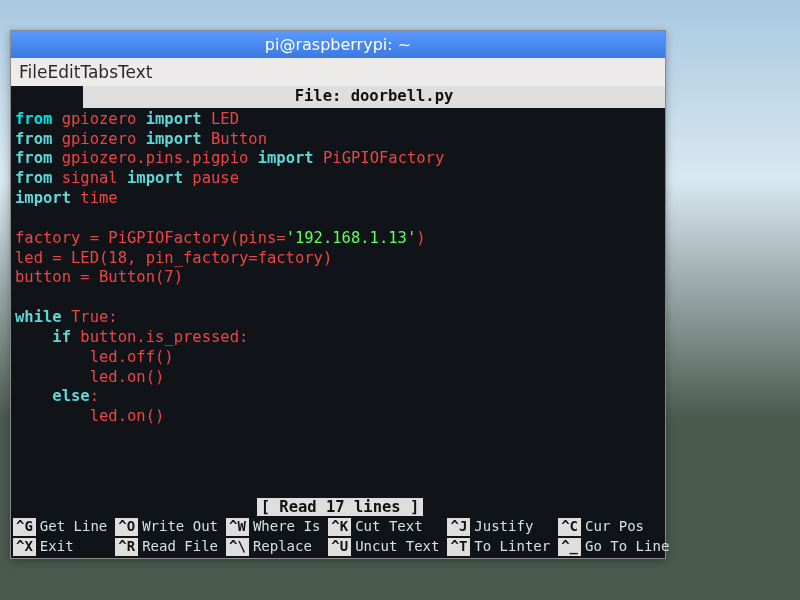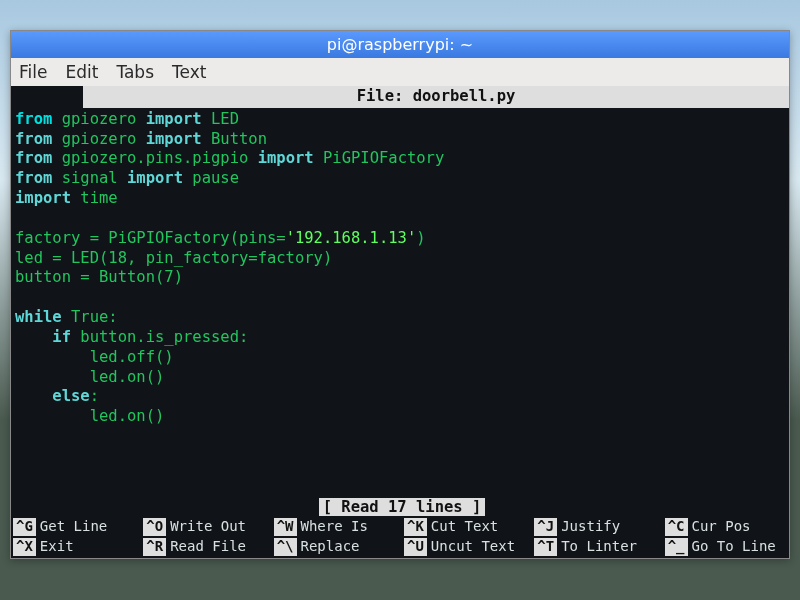--- a/index.html
+++ b/index.html
@@ -6,37 +6,36 @@
   body {
     width: 800px; height: 600px;
     background: linear-gradient(to bottom, #a8c8e0 0%, #d8e8f0 30%, #4A5A4F 70%);
     font-family: "DejaVu Sans", Arial, sans-serif;
     overflow: hidden;
   }
   .desktop {
     padding: 30px 10px 0 10px;
   }
   .window {
-    width: 780px;
+    width: 656px;
     border: 1px solid #888;
     box-shadow: 0 2px 8px rgba(0,0,0,0.3);
   }
   .titlebar {
     background: linear-gradient(to bottom, #5a9aff, #3a7ae0);
     color: #fff;
     text-align: center;
     font-size: 16px;
     padding: 4px 0;
     font-weight: normal;
   }
   .menubar {
     background: #ecebea;
     padding: 4px 8px;
     display: flex;
-    gap: 18px;
     font-size: 17px;
     color: #2a2a2a;
   }
   .menubar span { cursor: pointer; }
   .terminal {
     background: #101418;
     font-family: "DejaVu Sans Mono", Menlo, Consolas, monospace;
     font-size: 15.5px;
     line-height: 1.28;
     color: #d0d8d8;
@@ -61,21 +60,21 @@
     padding: 1px 6px;
     font-weight: bold;
     margin-left: 72px;
   }
   .code {
     padding: 2px 4px 0 4px;
     white-space: pre;
   }
   .kw { color: #5fd7d7; font-weight: bold; }
   .kw2 { color: #00e0e0; font-weight: bold; }
-  .id { color: #22c55e; }
+  .id { color: #ef4444; }
   .str { color: #5fff5f; }
   .status-line {
     position: absolute;
     bottom: 40px;
     left: 4px; right: 0;
     text-align: center;
     color: #111;
   }
   .status-line span {
     background: #dedede;

